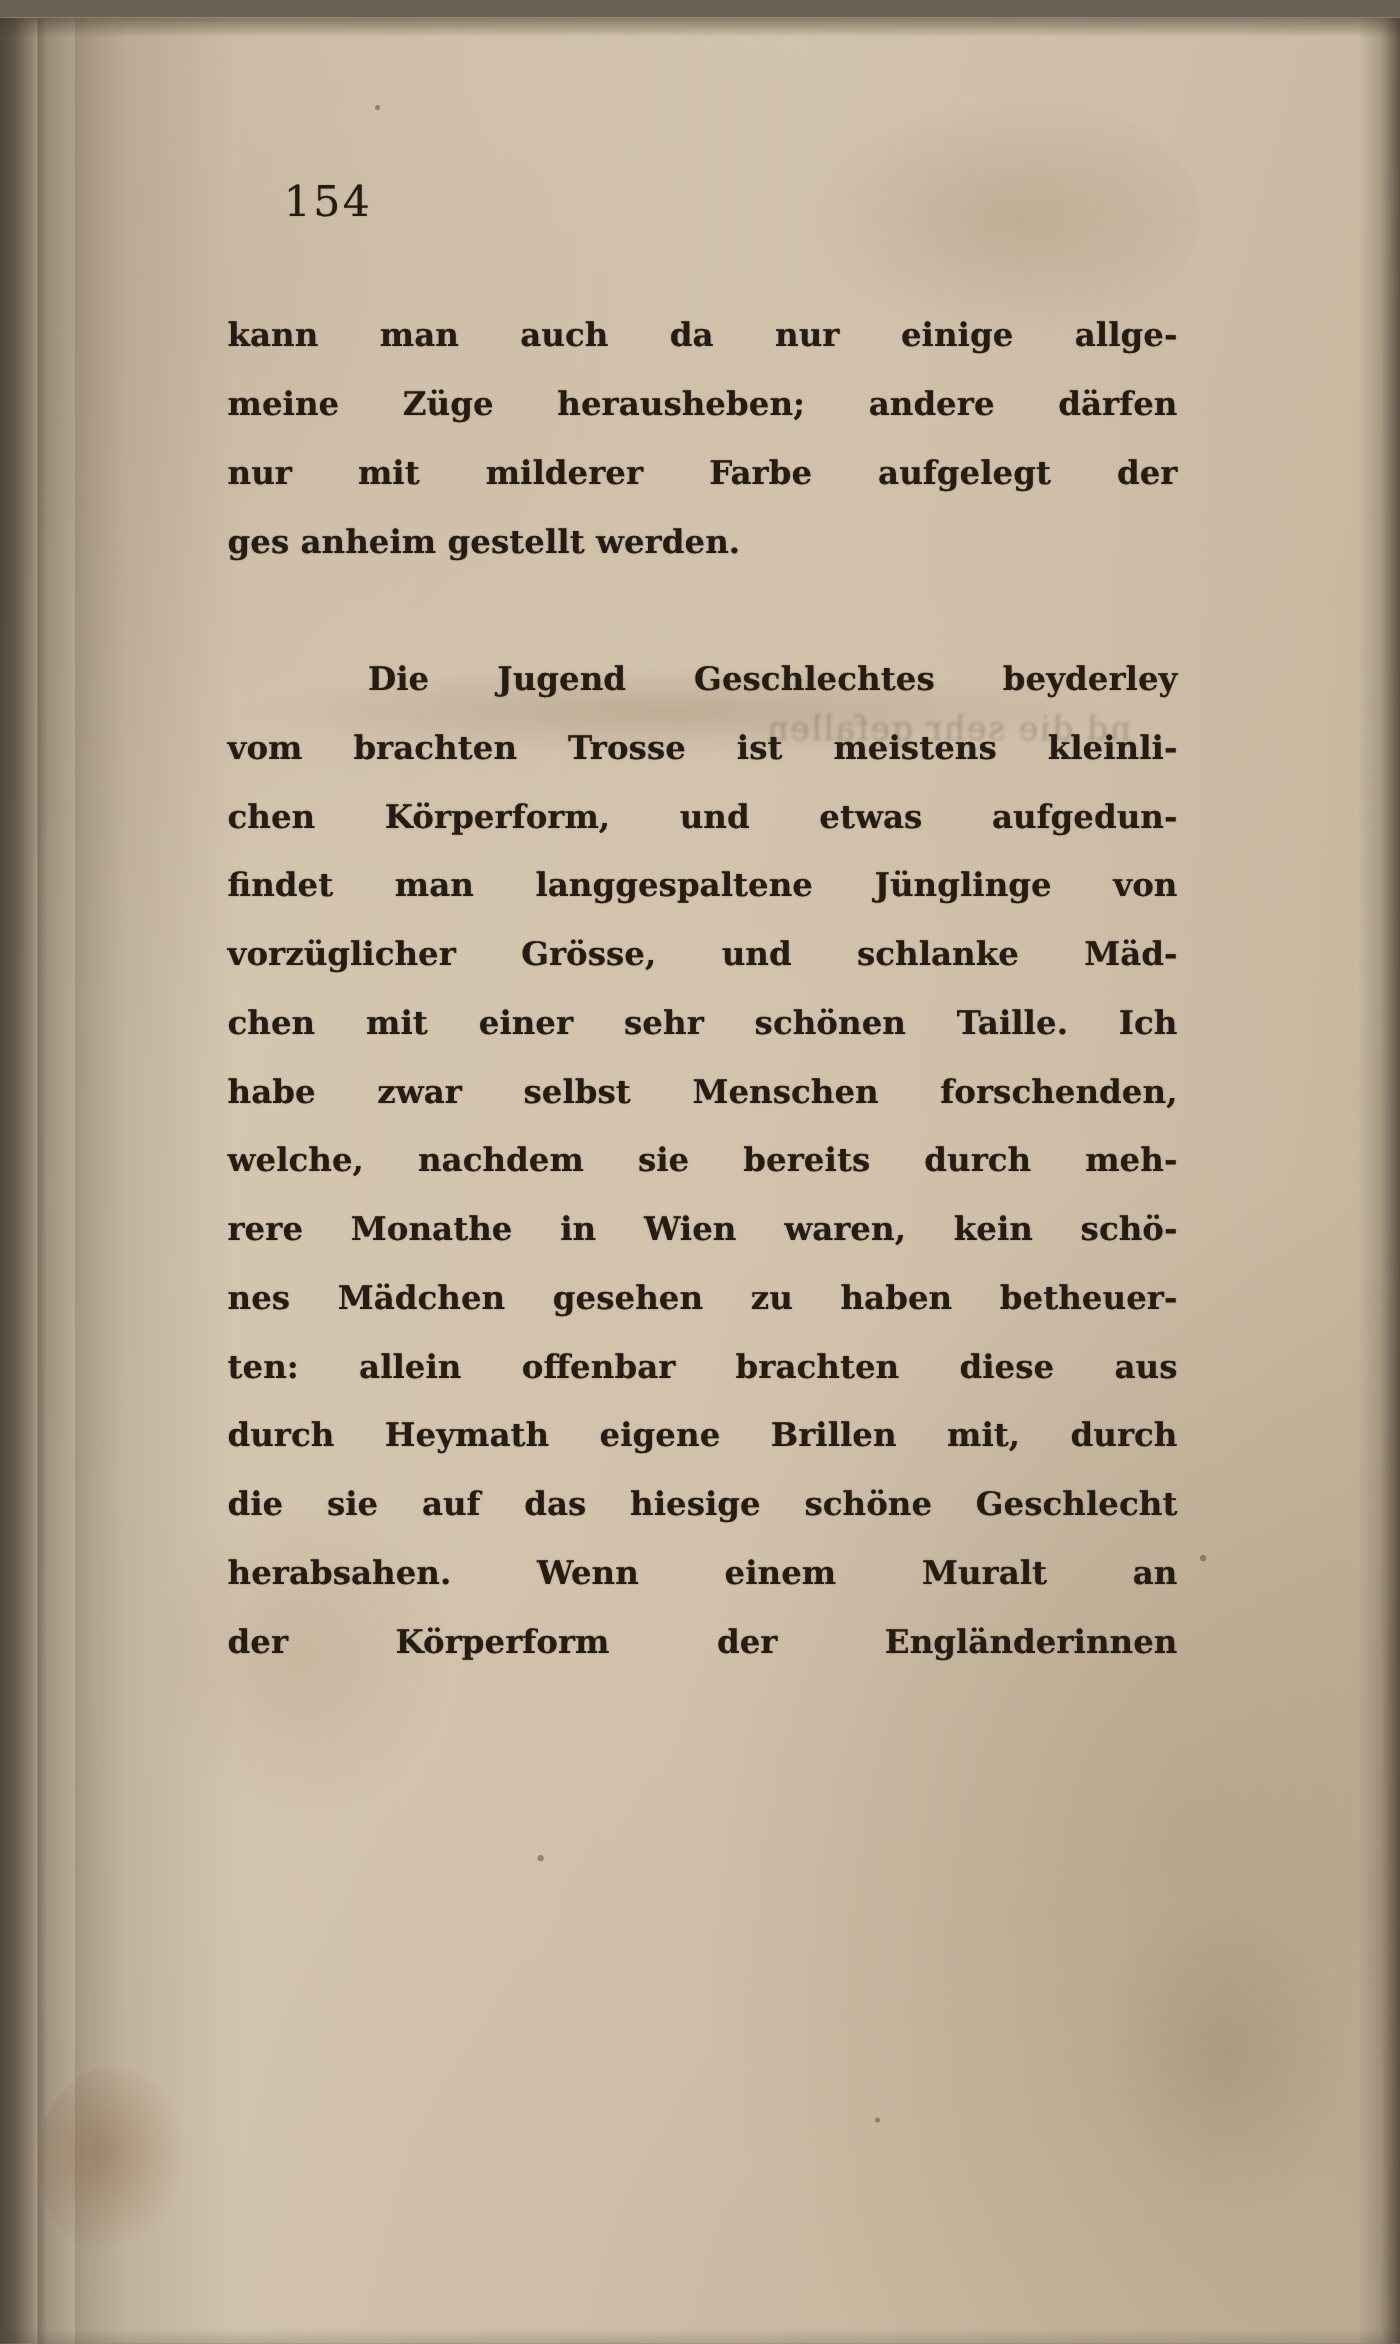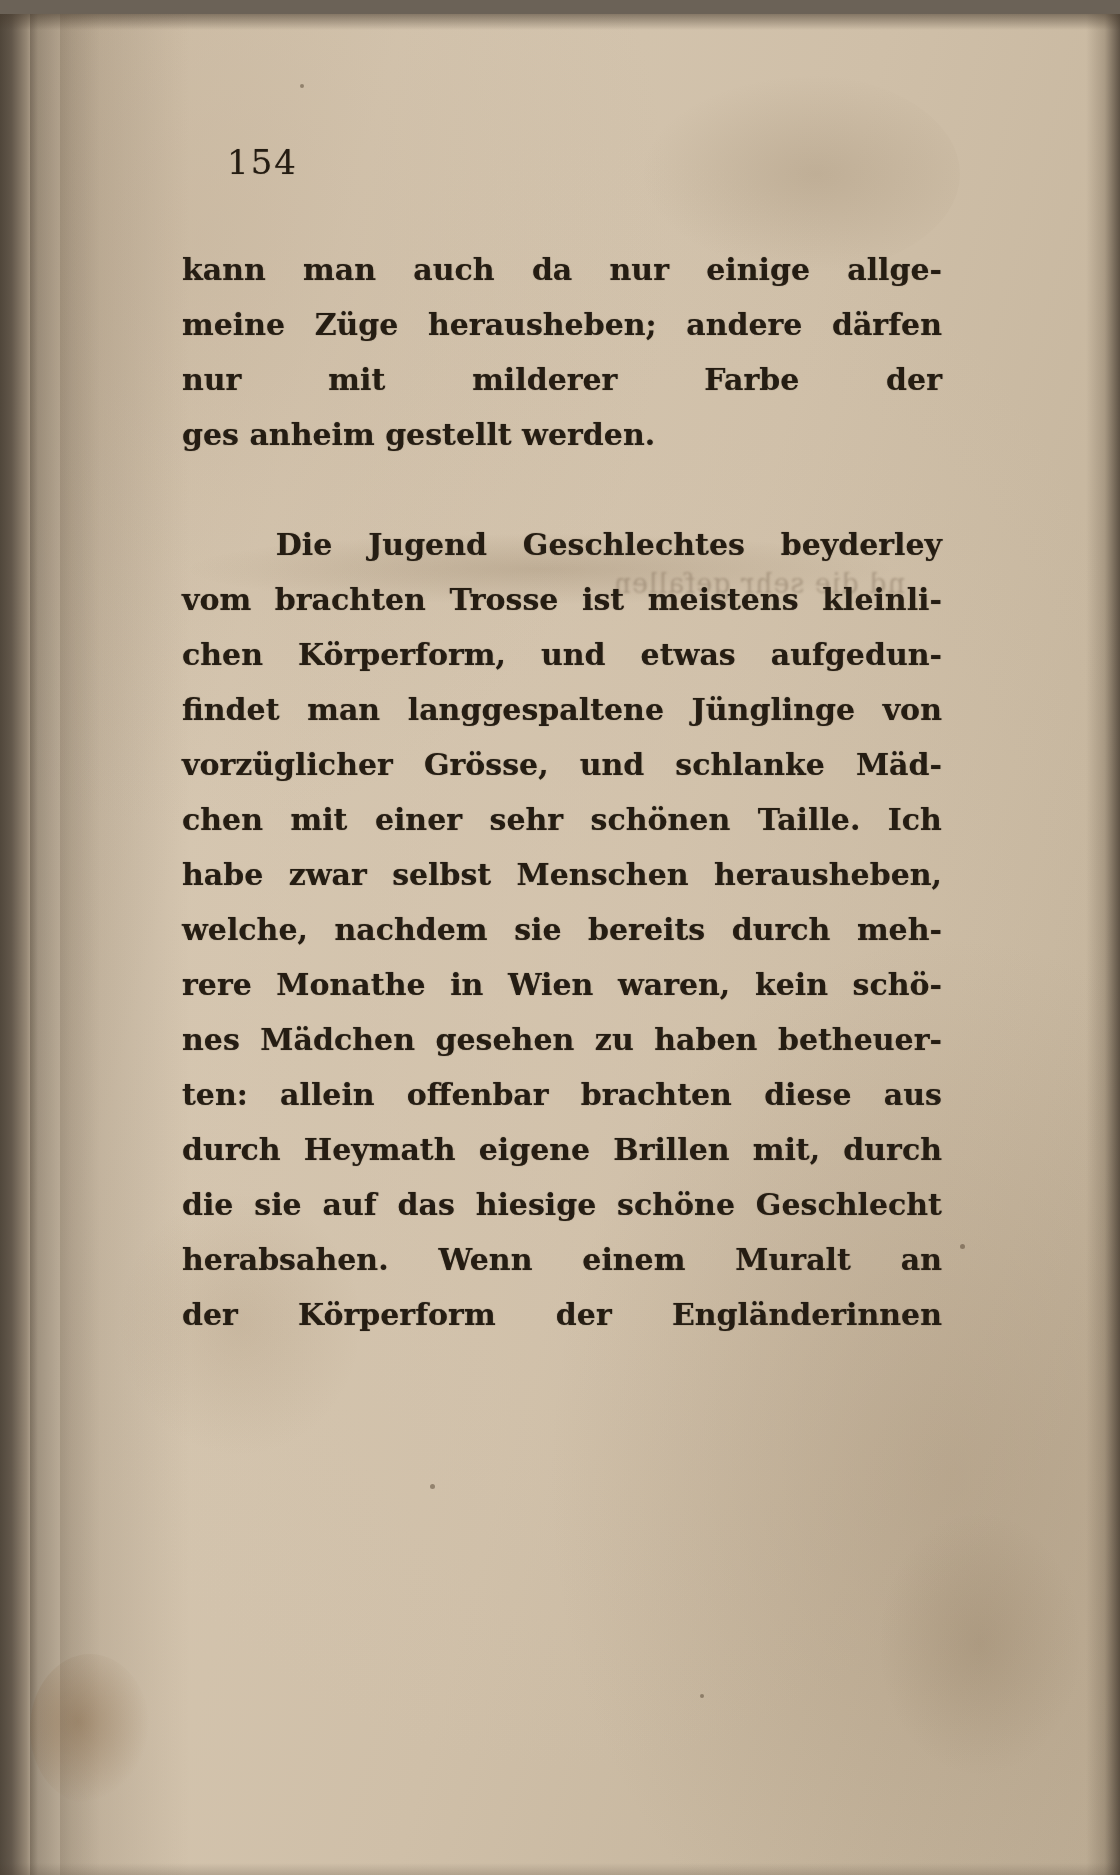--- a/index.html
+++ b/index.html
@@ -114,21 +114,21 @@
     text-shadow: 0 0 1px rgba(40,30,18,0.45);
   }
 
   .body-text {
     position: absolute;
     left: 0;
     top: 228px;
     width: 760px;
     font-family: "DejaVu Serif", serif;
     color: #251d13;
-    font-size: 30px;
+    font-size: 26px;
     line-height: 55px;
     text-shadow: 0 0 1.1px rgba(35,26,15,0.55);
   }
 
   .para {
     margin: 0;
     text-align: justify;
   }
   .para + .para { margin-top: 55px; }
   .para .indent { display: inline-block; width: 58px; }
@@ -209,20 +209,21 @@
             <span>Züge</span>
             <span>herausheben;</span>
             <span>andere</span>
             <span>därfen</span>
           </span>
         <span class="ln just">
             <span>nur</span>
             <span>mit</span>
             <span>milderer</span>
             <span>Farbe</span>
+            <span>aufgelegt</span>
             <span>der</span>
           </span>
         <span class="ln last">ges anheim gestellt werden.</span>
       </p>
 
       <p class="para">
         <span class="ln just">
             <span class="indent"></span>
             <span>Die</span>
             <span>Jugend</span>
@@ -265,21 +266,21 @@
             <span>sehr</span>
             <span>schönen</span>
             <span>Taille.</span>
             <span>Ich</span>
           </span>
         <span class="ln just">
             <span>habe</span>
             <span>zwar</span>
             <span>selbst</span>
             <span>Menschen</span>
-            <span>herausheben,</span>
+            <span>forschenden,</span>
           </span>
         <span class="ln just">
             <span>welche,</span>
             <span>nachdem</span>
             <span>sie</span>
             <span>bereits</span>
             <span>durch</span>
             <span>meh-</span>
           </span>
         <span class="ln just">

